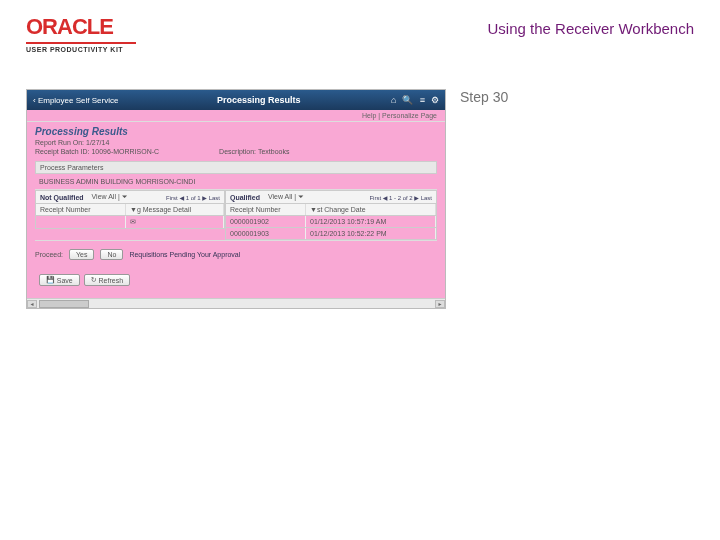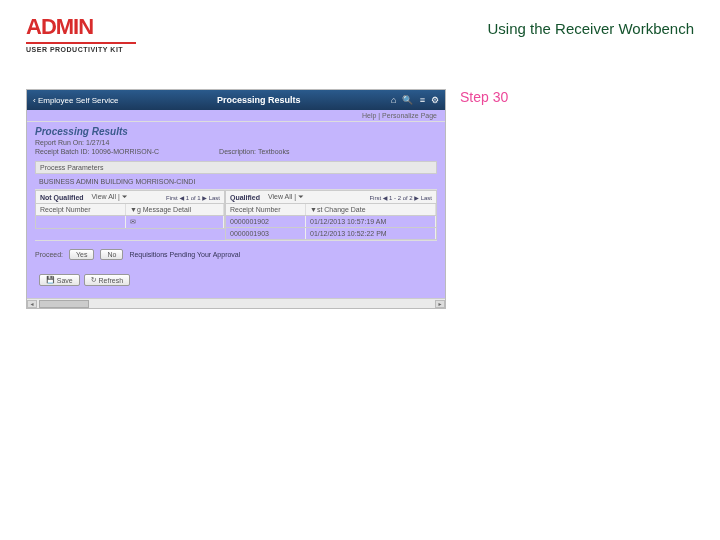--- a/index.html
+++ b/index.html
@@ -3,25 +3,25 @@
 <meta charset="utf-8">
 <style>
   * { box-sizing: border-box; margin: 0; padding: 0; }
   body { width: 720px; height: 540px; font-family: Arial, sans-serif; background: #fff; position: relative; }
   
   .header { display: flex; justify-content: space-between; align-items: flex-start; padding: 14px 26px 6px 26px; }
   .logo-block { display: flex; flex-direction: column; }
   .oracle-logo { color: #d82c2c; font-weight: bold; font-size: 22px; letter-spacing: -1px; font-family: Arial, sans-serif; }
   .logo-underline { height: 2px; background: #d82c2c; width: 110px; margin-top: 2px; }
   .upk-text { font-size: 7px; letter-spacing: 0.5px; color: #333; margin-top: 2px; font-weight: bold; }
-  .page-title { font-size: 15px; color: #14532d; margin-top: 6px; }
+  .page-title { font-size: 15px; color: #701a75; margin-top: 6px; }
   
   .main-area { display: flex; margin-top: 30px; }
   
-  .screenshot-pane { width: 420px; margin-left: 26px; border: 1px solid #bbb; background: #c4b5fd; position: relative; }
+  .screenshot-pane { width: 420px; margin-left: 26px; border: 1px solid #bbb; background: #f9a8d4; position: relative; }
   
   .app-bar { background: #1b3a5e; background: linear-gradient(#2a5a8c, #1b3a5e); color: #fff; height: 20px; display: flex; align-items: center; font-size: 8px; padding: 0 6px; position: relative; }
   .app-bar .back { margin-right: 8px; }
   .app-bar .bar-title { flex: 1; text-align: center; font-weight: bold; font-size: 9px; }
   .app-bar .bar-icons { display: flex; gap: 6px; font-size: 9px; }
   
   .sub-bar { text-align: right; font-size: 7px; color: #666; padding: 2px 8px; border-bottom: 1px solid #ddd; }
   
   .content { padding: 4px 8px; font-size: 7px; color: #555; }
   .pg-heading { color: #3a5a8c; font-size: 10px; font-weight: bold; margin-bottom: 2px; font-style: italic; }
@@ -50,30 +50,30 @@
   .footer-btns { display: flex; gap: 4px; margin-top: 10px; padding: 4px; }
   .footer-btn { border: 1px solid #999; background: linear-gradient(#fff,#e6e6e6); padding: 1px 6px; font-size: 7px; border-radius: 2px; display: flex; align-items: center; gap: 2px; }
   .footer-btn .ic { font-size: 7px; }
   
   .scroll-track { position: absolute; bottom: 0; left: 0; right: 0; height: 10px; background: #eaeaea; border-top: 1px solid #ccc; display: flex; align-items: center; }
   .scroll-arrow { width: 10px; height: 8px; background: #ddd; border: 1px solid #bbb; font-size: 6px; text-align: center; line-height: 6px; color: #666; }
   .scroll-thumb { width: 50px; height: 8px; background: #ccc; border: 1px solid #aaa; margin-left: 2px; }
   
   .screenshot-inner { height: 218px; position: relative; overflow: hidden; }
   
-  .instruction-pane { flex: 1; padding: 0 30px 0 14px; font-size: 14px; color: #ec4899; }
+  .instruction-pane { flex: 1; padding: 0 30px 0 14px; font-size: 14px; color: #737373; }
   .step-label { margin-bottom: 30px; }
   .step-body { line-height: 1.25; }
 </style>
 </head>
 <body>
 
 <div class="header">
   <div class="logo-block">
-    <div class="oracle-logo">ADMIN</div>
+    <div class="oracle-logo">ORACLE</div>
     <div class="logo-underline"></div>
     <div class="upk-text">USER PRODUCTIVITY KIT</div>
   </div>
   <div class="page-title">Using the Receiver Workbench</div>
 </div>
 
 <div class="main-area">
 
   <div class="screenshot-pane">
     <div class="screenshot-inner">

